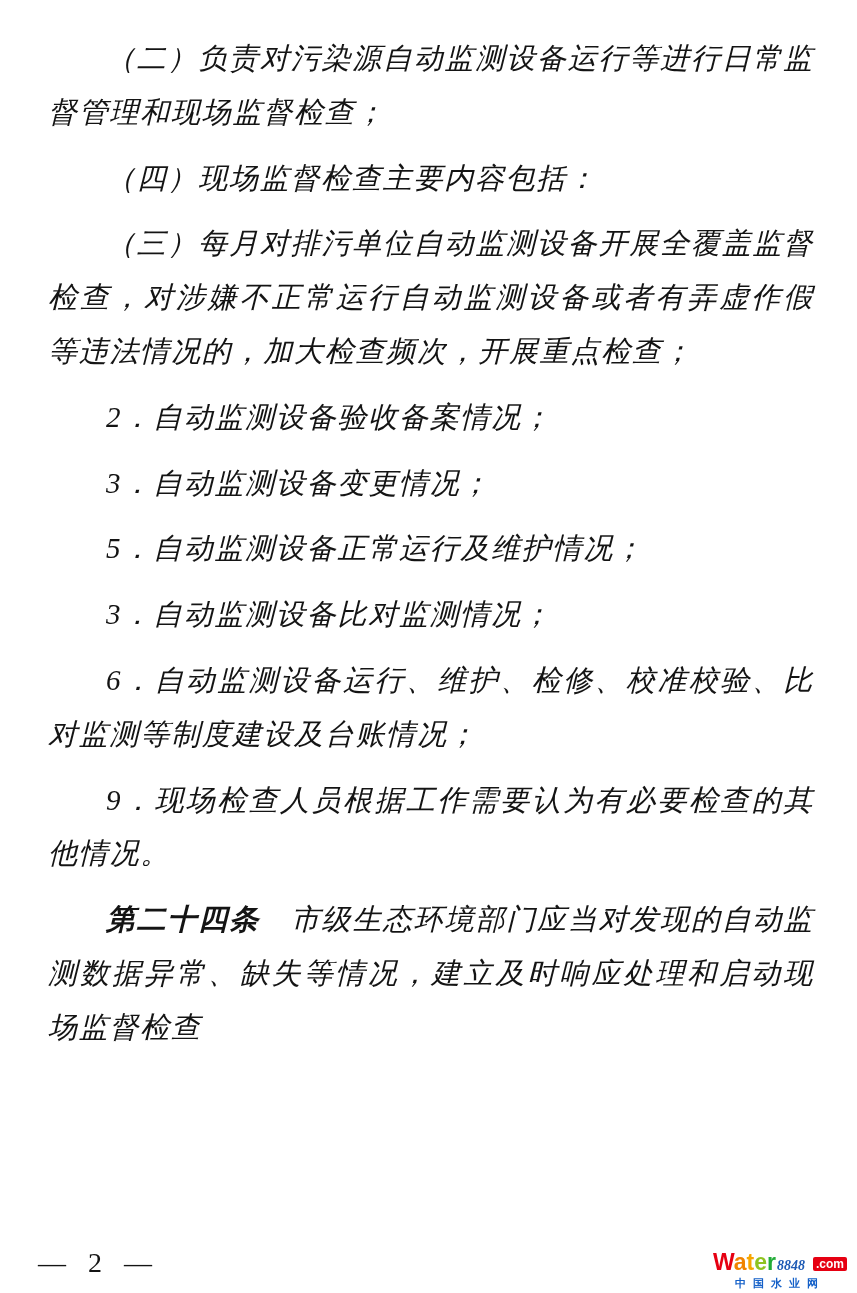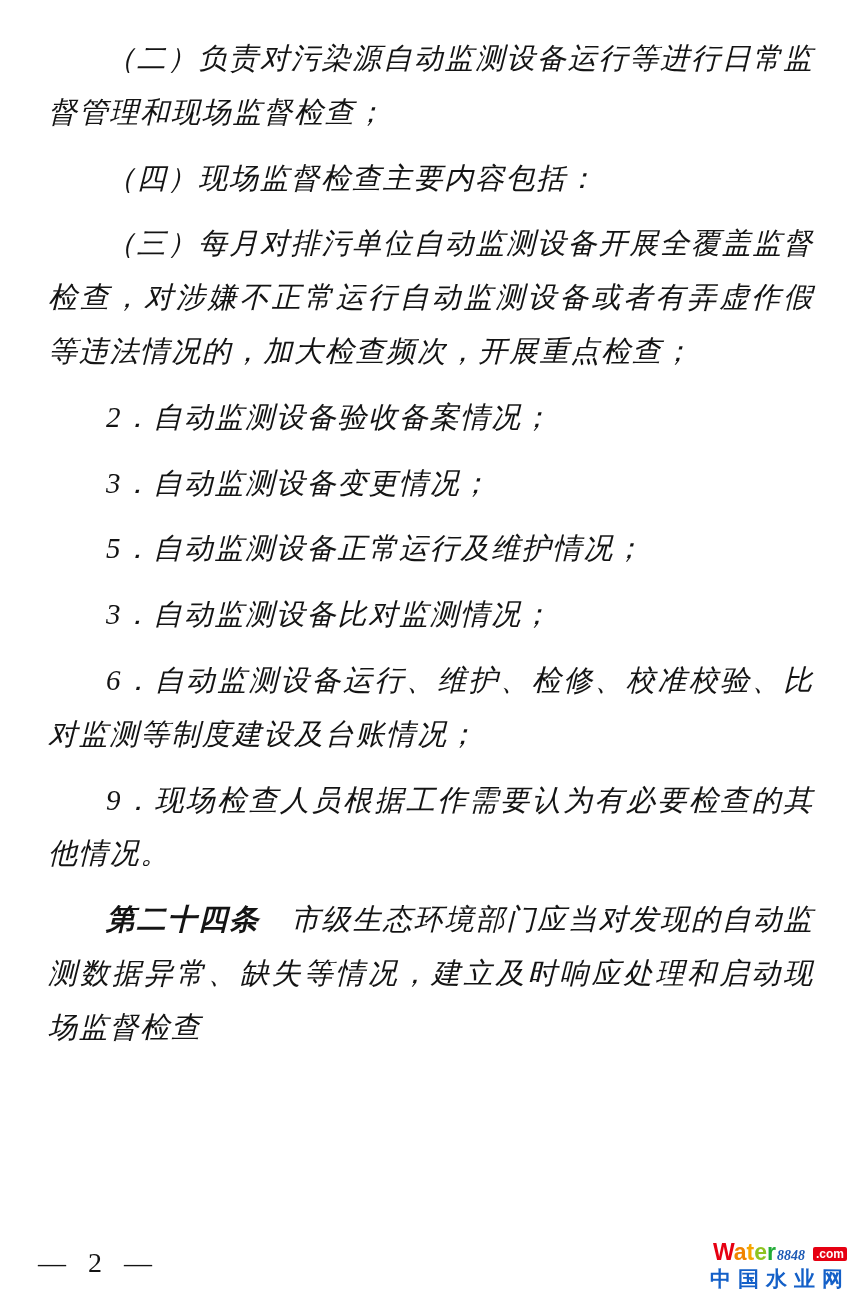--- a/index.html
+++ b/index.html
@@ -74,21 +74,21 @@
     color: #ffffff;
     border-radius: 2px;
     padding: 1px 3px 1px 3px;
     margin-left: 8px;
     transform: translateY(-2px);
   }
   .logo-line2 {
     margin-top: 4px;
     font-family: "Liberation Sans", "DejaVu Sans", sans-serif;
     font-weight: bold;
-    font-size: 21px;
+    font-size: 11px;
     letter-spacing: 7px;
     white-space: nowrap;
   }
 </style>
 </head>
 <body>
 
 <div class="page">
 
   <main class="doc-body">

